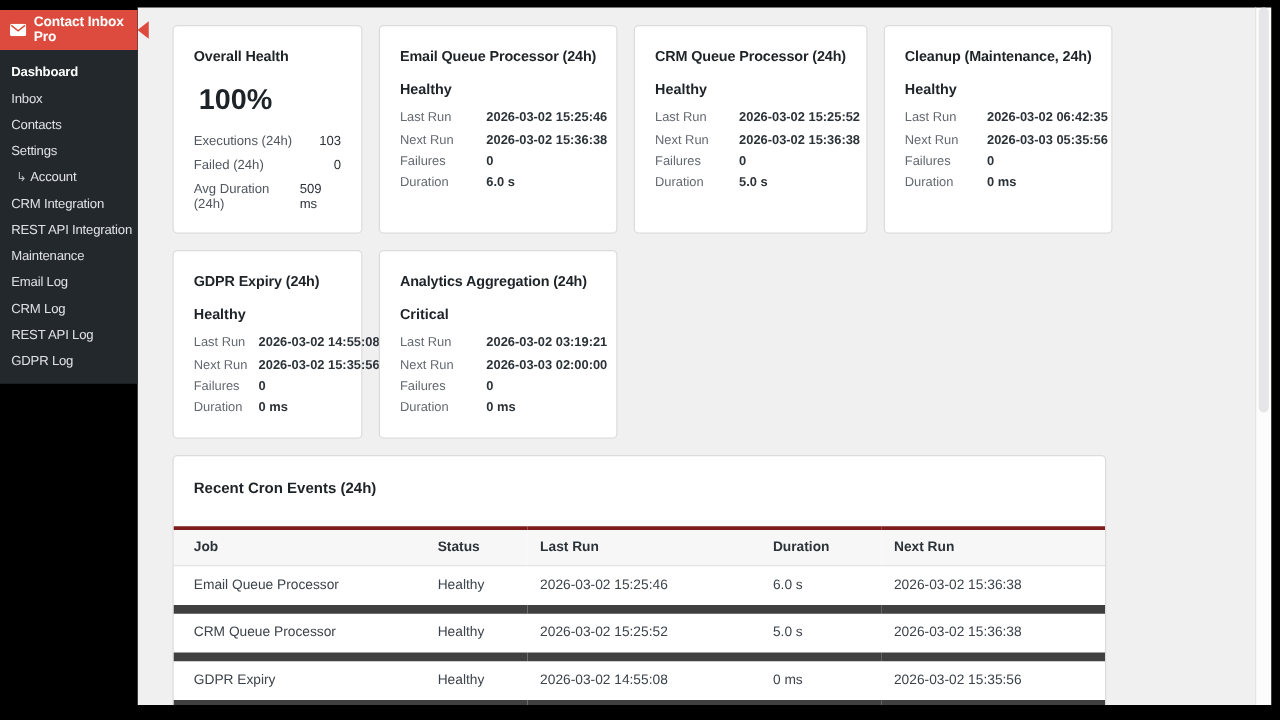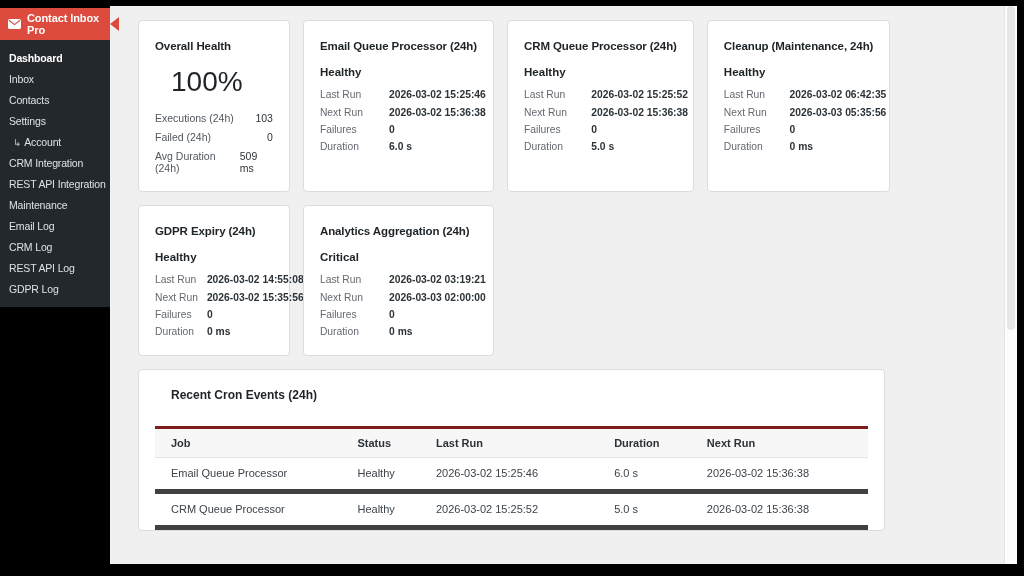--- a/index.html
+++ b/index.html
@@ -23,37 +23,37 @@
   .menu-item.sub .sub-icon { display:inline; }
 
   
   .main { position:absolute; left:110px; top:6px; right:20px; bottom:12px; background:#f0f0f1;
     overflow:hidden; z-index:1; }
   .content { padding:14px 0 0 28px; width:895px; }
   .cards-grid { display:grid; grid-template-columns:repeat(4,1fr); gap:13px; width:746px; }
   .card { background:#fff; border:1px solid #dcdcde; border-radius:4px; padding:19px 16px 14px; }
   .card-title { font-size:11.5px; font-weight:700; color:#1d2327; letter-spacing:-0.1px;
     margin-bottom:14px; white-space:nowrap; }
-  .big-value { font-size:28px; font-weight:400; color:#1d2327; margin:0 16px 10px; }
+  .big-value { font-size:23px; font-weight:700; color:#1d2327; margin:0 4px 10px; }
   .metric-row { display:flex; justify-content:space-between; font-size:10.5px; padding:3.5px 0; }
   .metric-row .lbl { color:#50575e; }
   .metric-row .val { color:#2c3338; }
   .status-line { font-size:11.5px; font-weight:700; color:#1d2327; margin-bottom:8px; }
   .kv-row { display:flex; font-size:10.3px; padding:3.2px 0; align-items:baseline; }
   .kv-row .lbl { color:#646970; flex:0 0 44%; }
   .kv-row .val { color:#2c3338; font-weight:700; white-space:nowrap; }
 
   
   .table-card { width:747px; margin-top:13px; background:#fff; border:1px solid #dcdcde;
-    border-radius:4px; padding:18px 16px 0; }
+    border-radius:4px; padding:18px 0 0; }
   .table-title { font-size:12px; font-weight:700; color:#1d2327; padding:0 16px 24px; }
   table { width:100%; border-collapse:collapse; table-layout:fixed; font-size:11px; }
   thead th { background:#f7f7f8; text-align:left; font-weight:700; color:#2c3338;
     padding:8px 10px; border-top:3px solid #7f1d1d; border-bottom:1px solid #e4e4e5; }
-  tbody td { padding:9.5px 10px; color:#3c434a; border-bottom:5px solid #404040; }
+  tbody td { padding:9.5px 10px; color:#3c434a; border-bottom:7px solid #404040; }
   th:first-child, td:first-child { padding-left:16px; }
 
   
   .scrollbar { position:absolute; right:7px; top:6px; bottom:12px; width:13px;
     background:#fcfcfc; border-left:1px solid #e4e4e5; z-index:2; }
   .scroll-thumb { position:absolute; left:2px; right:2px; top:0; height:58%;
     background:#e6e6e8; border-radius:5px; }
 </style>
 </head>
 <body>
@@ -264,20 +264,27 @@
     <td>6.0 s</td>
     <td>2026-03-02 15:36:38</td>
   </tr>
               <tr>
     <td>CRM Queue Processor</td>
     <td>Healthy</td>
     <td>2026-03-02 15:25:52</td>
     <td>5.0 s</td>
     <td>2026-03-02 15:36:38</td>
   </tr>
+              <tr>
+    <td>GDPR Expiry</td>
+    <td>Healthy</td>
+    <td>2026-03-02 14:55:08</td>
+    <td>0 ms</td>
+    <td>2026-03-02 15:35:56</td>
+  </tr>
             </tbody>
         </table>
       </div>
 
     </div>
   </div>
 
   <div class="scrollbar">
     <div class="scroll-thumb"></div>
   </div>

